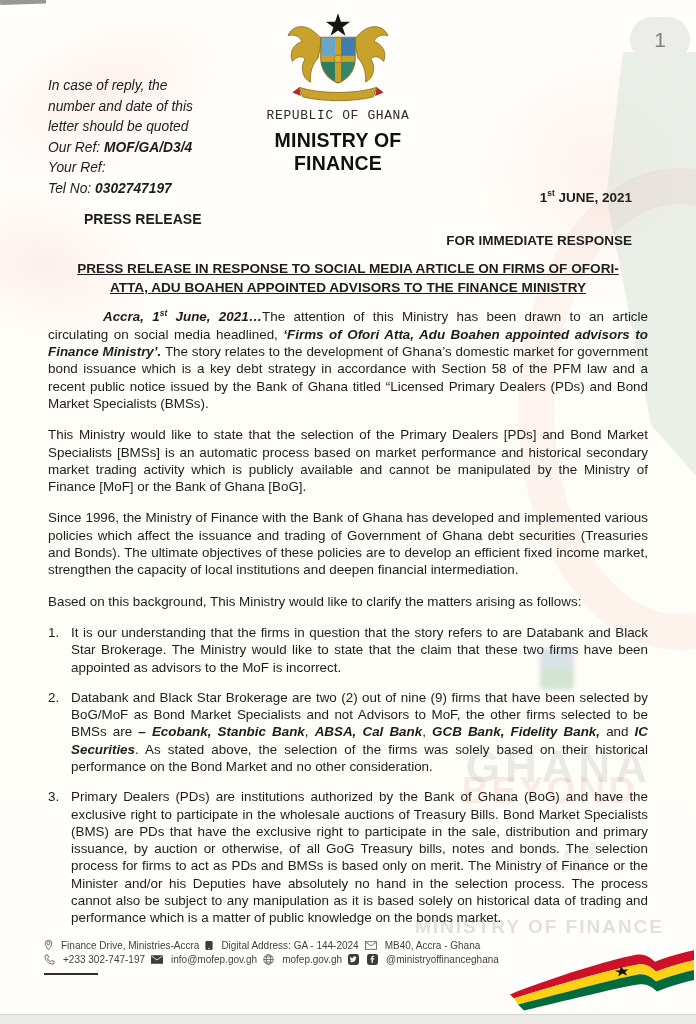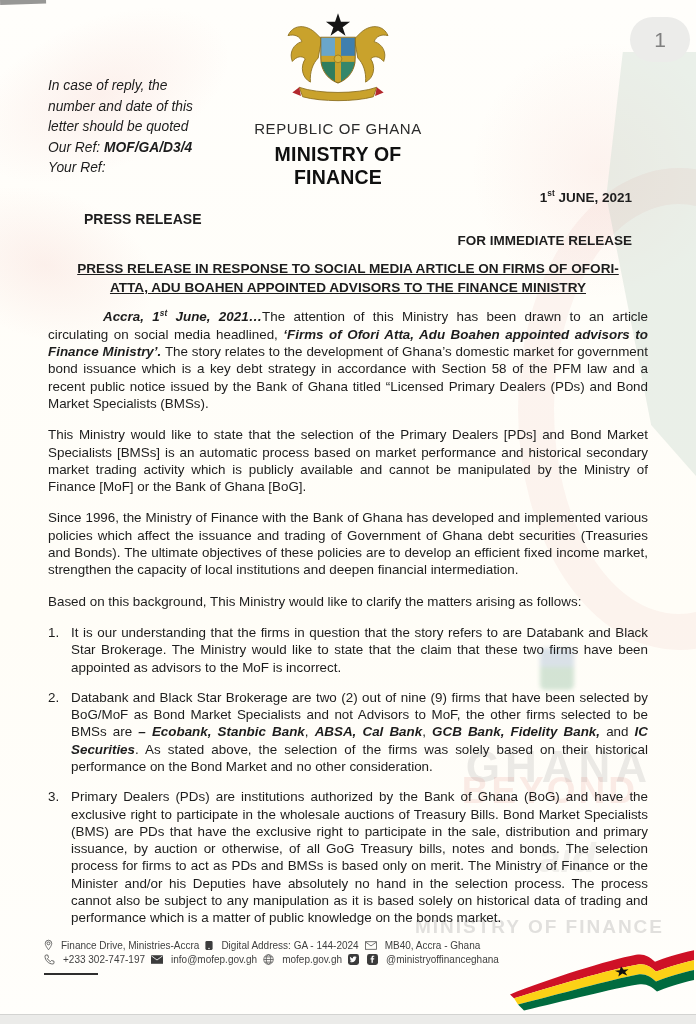--- a/index.html
+++ b/index.html
@@ -32,22 +32,22 @@
   
   .page-badge{position:absolute;left:630px;top:17px;width:60px;height:45px;background:#ececea;
               border-radius:23px;display:flex;align-items:center;justify-content:center;
               font-size:21px;color:#7f7f7f;}
   
   .reply-note{position:absolute;left:48px;top:76px;width:215px;font-style:italic;
               font-size:13.8px;line-height:20.5px;color:#1c1c1c;}
   .reply-note .bold{font-weight:700;}
   .crest-block{position:absolute;left:238px;top:10px;width:200px;text-align:center;}
   .crest-block svg{display:block;margin:0 auto;}
-  .republic{font-family:Liberation Sans, sans-serif;font-size:15px;letter-spacing:.6px;
-            color:#2b2b2b;margin-top:14px;}
+  .republic{font-family:Liberation Mono, monospace;font-size:13px;letter-spacing:.6px;
+            color:#2b2b2b;margin-top:2px;}
   .ministry{font-size:19.5px;font-weight:700;letter-spacing:.2px;color:#101010;margin-top:6px;}
   
   .date-line{position:absolute;right:64px;top:188px;font-weight:700;font-size:13.5px;}
   .date-line sup,.rich sup{font-size:.62em;vertical-align:super;}
   .pr-label{position:absolute;left:48px;top:211px;font-weight:700;font-size:14px;padding-left:36px;}
   .fir-label{position:absolute;right:64px;top:233px;font-weight:700;font-size:13.5px;}
   .doc-title{position:absolute;left:48px;top:260px;width:600px;text-align:center;font-weight:700;
              font-size:13.6px;line-height:18.5px;}
   .doc-title span{text-decoration:underline;display:block;}
   
@@ -91,20 +91,21 @@
   <div class="page-badge">
     <span>1</span>
   </div>
 
   <div class="reply-note">
     <div>In case of reply, the</div>
     <div>number and date of this</div>
     <div>letter should be quoted</div>
     <div><span>Our Ref: </span><span class="bold">MOF/GA/D3/4</span></div>
     <div>Your Ref:</div>
+    <div><span>Tel No: </span><span class="bold">0302747197</span></div>
   </div>
 
   <div class="crest-block">
     <svg width="112" height="96" viewBox="0 0 130 104">
 
       <path d="M65 0l3.4 10h10.6l-8.6 6.2 3.3 10-8.7-6.2-8.7 6.2 3.3-10-8.6-6.2h10.6z" fill="#151515"></path>
 
       <g fill="#c9a22c" stroke="#8a6d1d" stroke-width="1">
         <path id="eag" d="M38 22 C26 12 12 14 7 26 C15 24 21 27 23 33 C13 36 8 46 12 56 C17 50 23 49 27 53 C21 62 23 75 33 80 C32 68 36 58 42 52 L46 30 Z"></path>
         <use href="#eag" transform="translate(130,0) scale(-1,1)"></use>
@@ -128,21 +129,21 @@
 
       <path d="M20 86 C42 94 88 94 110 86 L106 97 C84 103 46 103 24 97 Z" fill="#c9a22c" stroke="#8a6d1d" stroke-width="1"></path>
       <path d="M20 86 l-8 6 10 4z M110 86 l8 6 -10 4z" fill="#b3282d"></path>
     </svg>
     <div class="republic">REPUBLIC OF GHANA</div>
     <div class="ministry">MINISTRY OF FINANCE</div>
   </div>
 
   <div class="date-line"><span>1</span><sup>st</sup><span> JUNE, 2021</span></div>
   <div class="pr-label">PRESS RELEASE</div>
-  <div class="fir-label">FOR IMMEDIATE RELEASE</div>
+  <div class="fir-label">FOR IMMEDIATE RESPONSE</div>
 
   <div class="doc-title">
     <span>PRESS RELEASE IN RESPONSE TO SOCIAL MEDIA ARTICLE ON FIRMS OF OFORI-</span>
     <span>ATTA, ADU BOAHEN APPOINTED ADVISORS TO THE FINANCE MINISTRY</span>
   </div>
 
   <div class="body-copy">
     <p class="p-indent rich"><span style="font-weight: 700; font-style: italic;">Accra, 1</span><sup style="font-weight: 700; font-style: italic;">st</sup><span style="font-weight: 700; font-style: italic;"> June, 2021…</span><span>The attention of this Ministry has been drawn to an article circulating on social media headlined, </span><span style="font-weight: 700; font-style: italic;">‘Firms of Ofori Atta, Adu Boahen appointed advisors to Finance Ministry’.</span><span> The story relates to the development of Ghana’s domestic market for government bond issuance which is a key debt strategy in accordance with Section 58 of the PFM law and a recent public notice issued by the Bank of Ghana titled “Licensed Primary Dealers (PDs) and Bond Market Specialists (BMSs).</span></p>
     <p>This Ministry would like to state that the selection of the Primary Dealers [PDs] and Bond Market Specialists [BMSs] is an automatic process based on market performance and historical secondary market trading activity which is publicly available and cannot be manipulated by the Ministry of Finance [MoF] or the Bank of Ghana [BoG].</p>
     <p>Since 1996, the Ministry of Finance with the Bank of Ghana has developed and implemented various policies which affect the issuance and trading of Government of Ghana debt securities (Treasuries and Bonds). The ultimate objectives of these policies are to develop an efficient fixed income market, strengthen the capacity of local institutions and deepen financial intermediation.</p>

